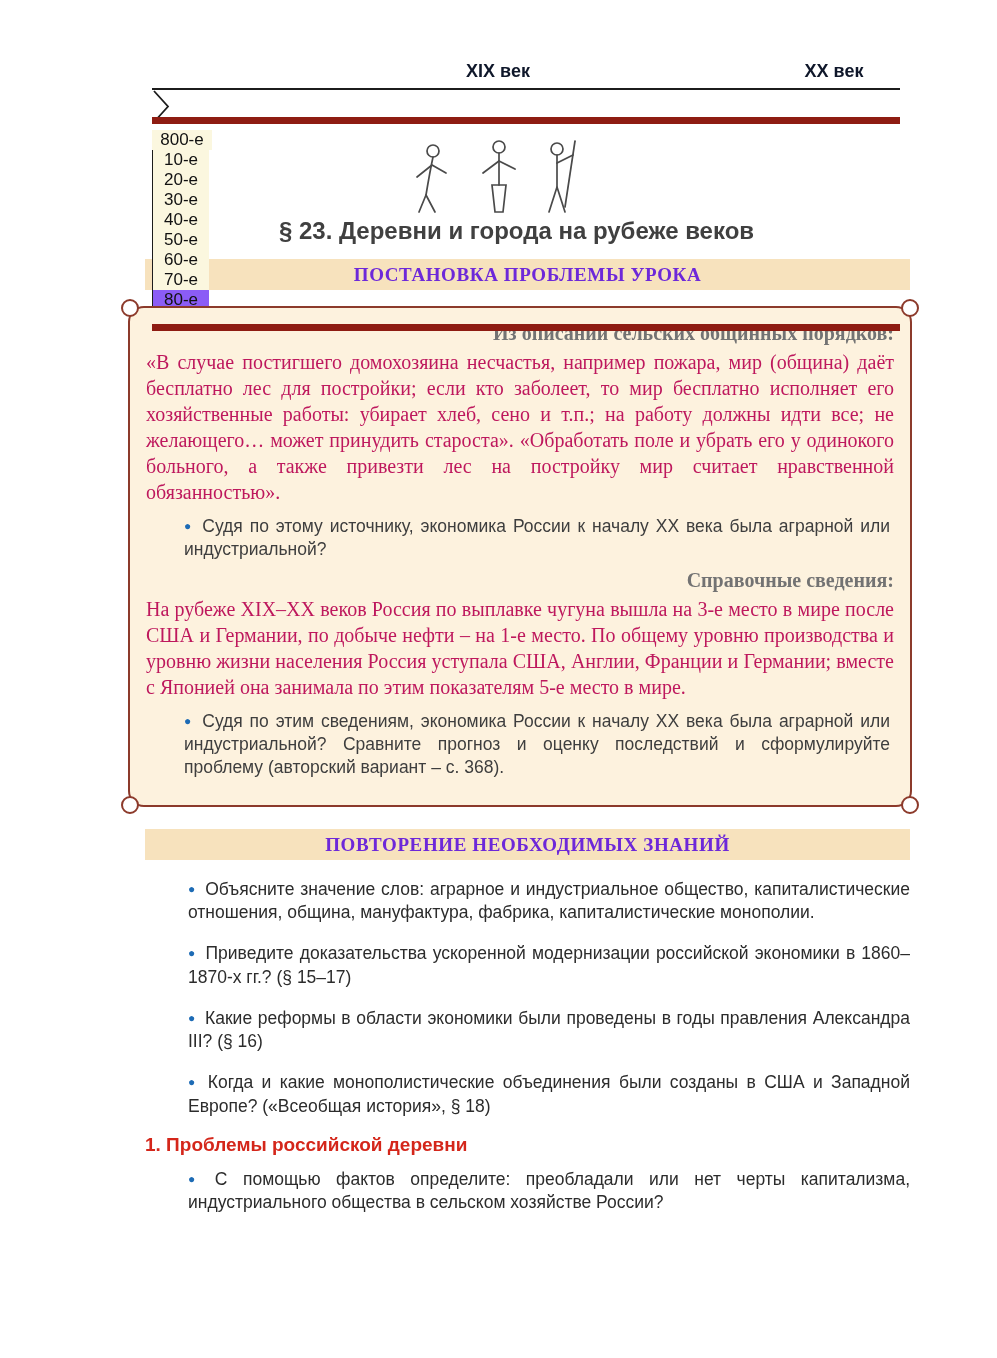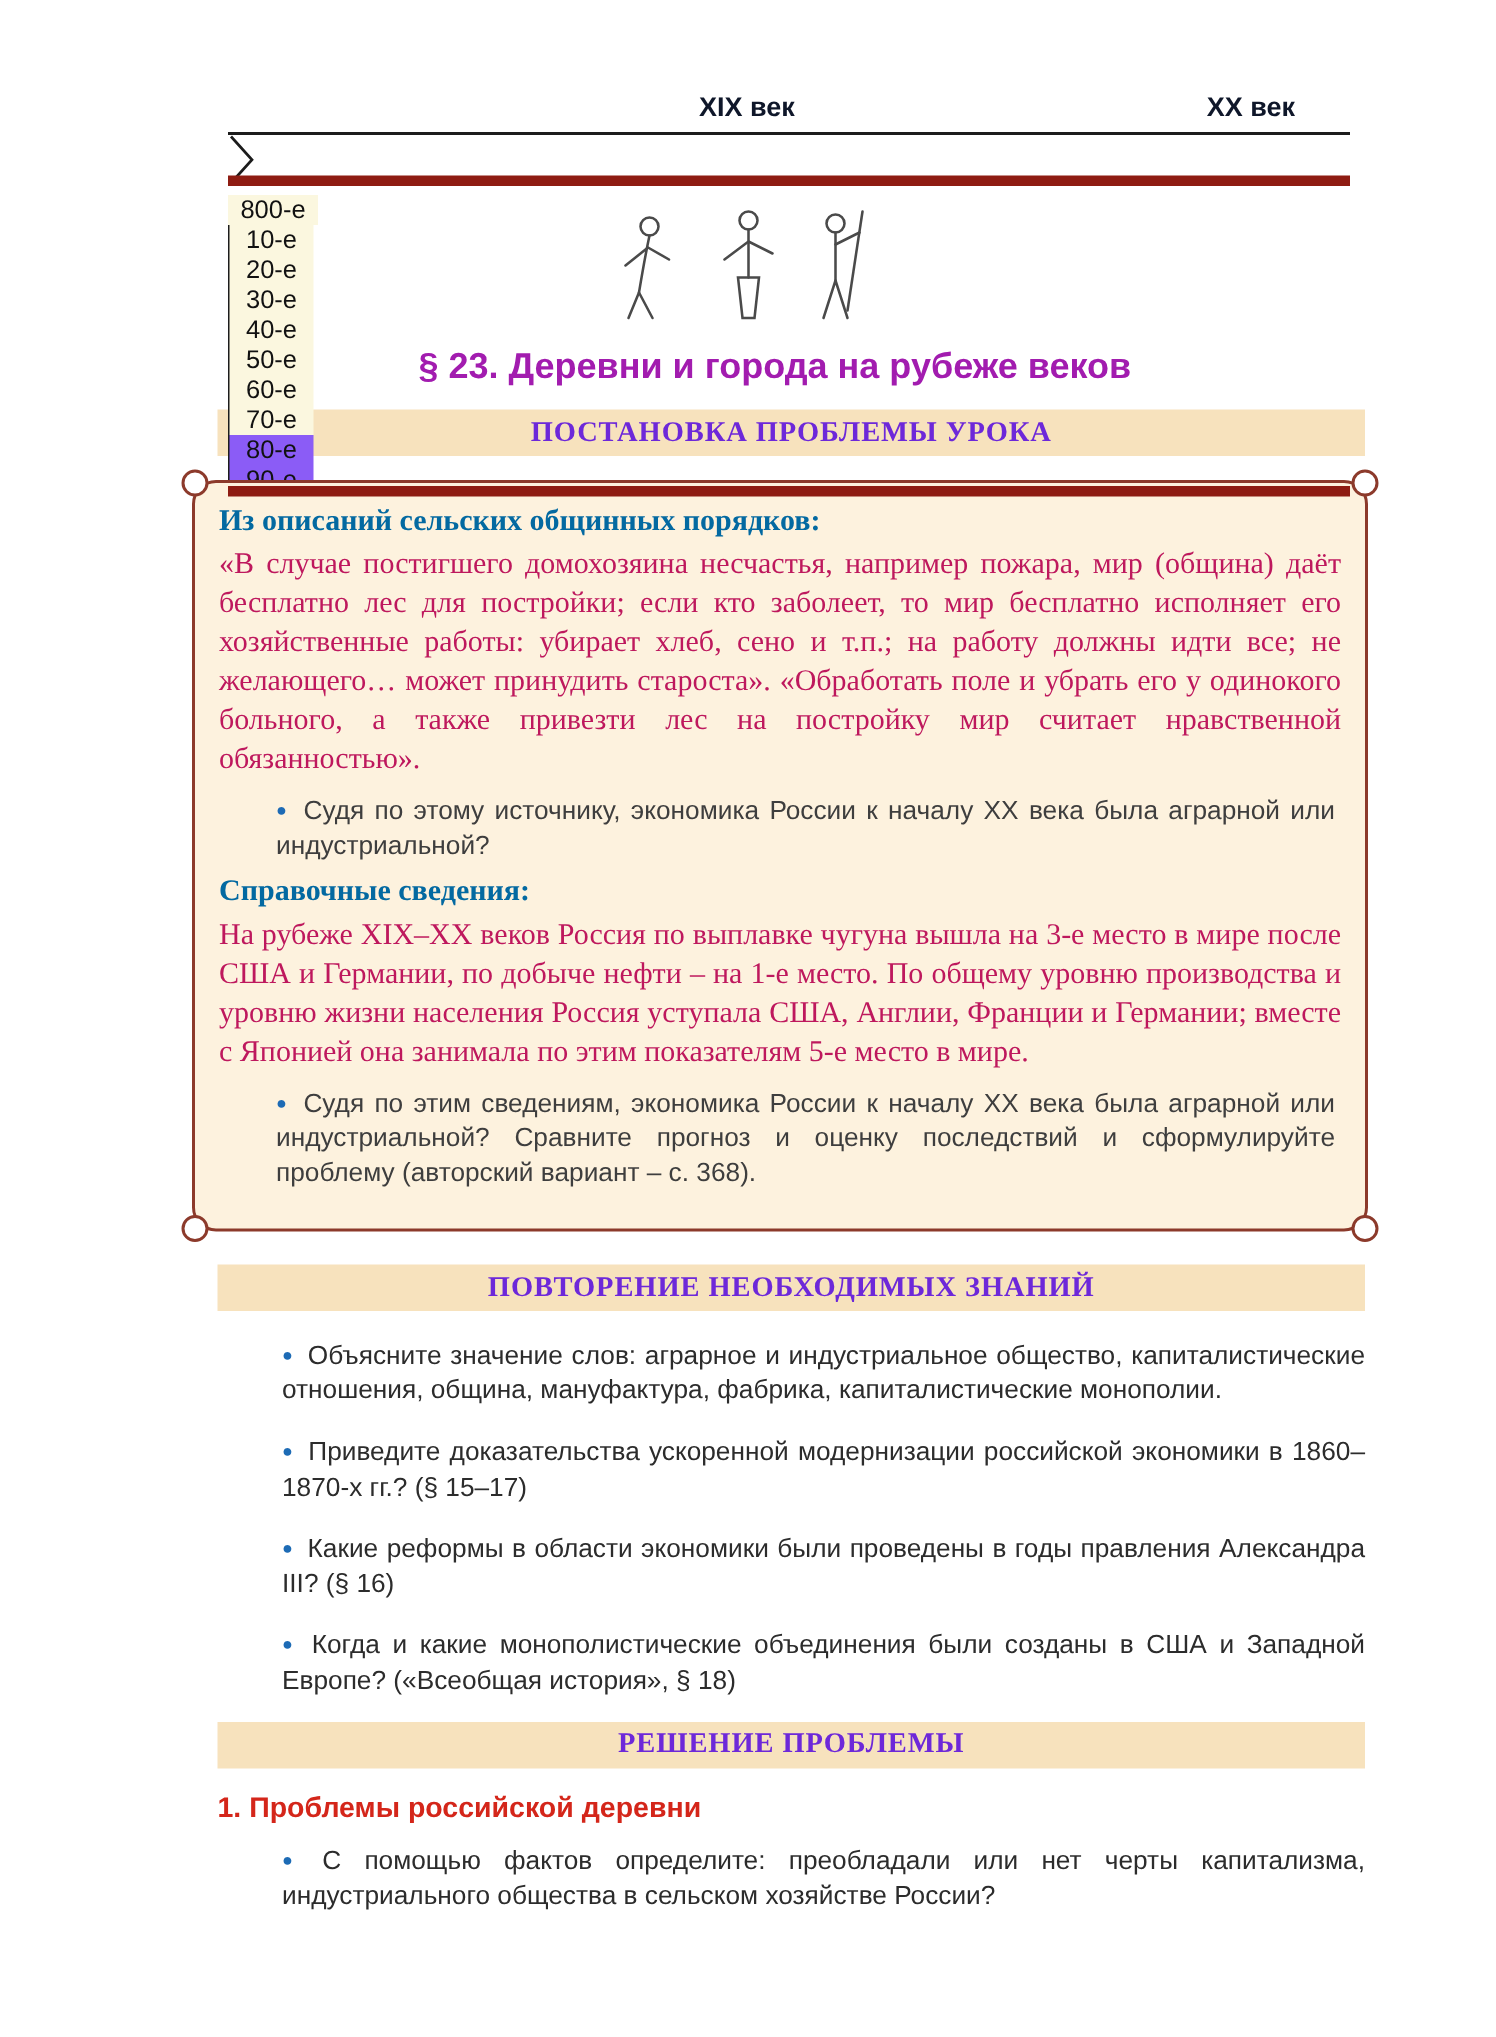--- a/index.html
+++ b/index.html
@@ -19,36 +19,36 @@
         justify-content:center;font:17px "Liberation Sans",sans-serif;color:#111;}
   .cell.no-left{border-left:none;}
   .cell.hl{background:#8b5cf6;}
   .cell.last{border-right:1.6px solid #1c1c1c;}
   .w800{width:60px;}.w{width:56px;}.w900{width:58px;}.wlast{width:64px;}
 
   
   .illus{text-align:center;margin-top:12px;height:82px;}
 
   
-  .title{text-align:center;color:#a21caf;font:bold 24px "Liberation Sans",sans-serif;margin-top:14px;padding-left:36px;}
+  .title{text-align:center;color:#404040;font:bold 24px "Liberation Sans",sans-serif;padding-left:36px;}
   .bar{height:31px;background:#f7e2bd;display:flex;align-items:center;justify-content:center;
        font:600 19px "Liberation Serif",serif;color:#6d28d9;letter-spacing:0.6px;
        margin-left:145px;margin-right:87px;}
   #bar-setup{margin-top:14px;}
   #bar-review{margin-top:22px;}
   #bar-solution{margin-top:16px;}
 
   
   .pbox{position:relative;margin:16px 85px 0 128px;background:#fdf2de;
         border:2.5px solid #8c3a2b;border-radius:16px;padding:12px 16px 18px;}
   .notch{position:absolute;width:14px;height:14px;border:2.5px solid #8c3a2b;background:#ffffff;
          border-radius:50%;}
   .notch.tl{top:-9px;left:-9px;}.notch.tr{top:-9px;right:-9px;}
   .notch.bl{bottom:-9px;left:-9px;}.notch.br{bottom:-9px;right:-9px;}
-  .box-h{text-align:left;font:bold 20px "Liberation Serif",serif;margin:2px 0 4px;color:#0369a1;}
+  .box-h{text-align:right;font:bold 20px "Liberation Serif",serif;margin:2px 0 4px;color:#737373;}
   .box-p{font:20px "Liberation Serif",serif;line-height:1.3;text-align:justify;color:#be185d;margin:0;}
   .q{font:17.5px "Liberation Sans",sans-serif;line-height:1.32;text-align:justify;color:#3e3e3e;
      margin:10px 4px 8px 38px;}
   .dot{color:#1d6bb5;font-size:12px;margin-right:9px;position:relative;top:-2px;}
 
   
   .rlist{margin:14px 87px 0 188px;}
   .rlist .item{font:17.5px "Liberation Sans",sans-serif;line-height:1.34;text-align:justify;
                color:#2c2c2c;margin-bottom:7px;}
   .subhead{margin:16px 0 0 145px;font:bold 19px "Liberation Sans",sans-serif;color:#d4261a;}
@@ -129,20 +129,19 @@
 
   <div class="bar" id="bar-review">ПОВТОРЕНИЕ НЕОБХОДИМЫХ ЗНАНИЙ</div>
 
   <div class="rlist">
     <p class="item"><span class="dot">●</span><span>Объясните значение слов: аграрное и индустриальное общество, капиталистические отношения, община, мануфактура, фабрика, капиталистические монополии.</span></p>
     <p class="item"><span class="dot">●</span><span>Приведите доказательства ускоренной модернизации российской экономики в 1860–1870-х гг.? (§ 15–17)</span></p>
     <p class="item"><span class="dot">●</span><span>Какие реформы в области экономики были проведены в годы правления Александра III? (§ 16)</span></p>
     <p class="item"><span class="dot">●</span><span>Когда и какие монополистические объединения были созданы в США и Западной Европе? («Всеобщая история», § 18)</span></p>
   </div>
 
-  <div class="bar" id="bar-solution">РЕШЕНИЕ ПРОБЛЕМЫ</div>
 
   <div class="subhead">1. Проблемы российской деревни</div>
 
   <p class="sol-q"><span class="dot">●</span><span>С помощью фактов определите: преобладали или нет черты капитализма, индустриального общества в сельском хозяйстве России?</span></p>
 
 
 </div>
 
 </body></html>

